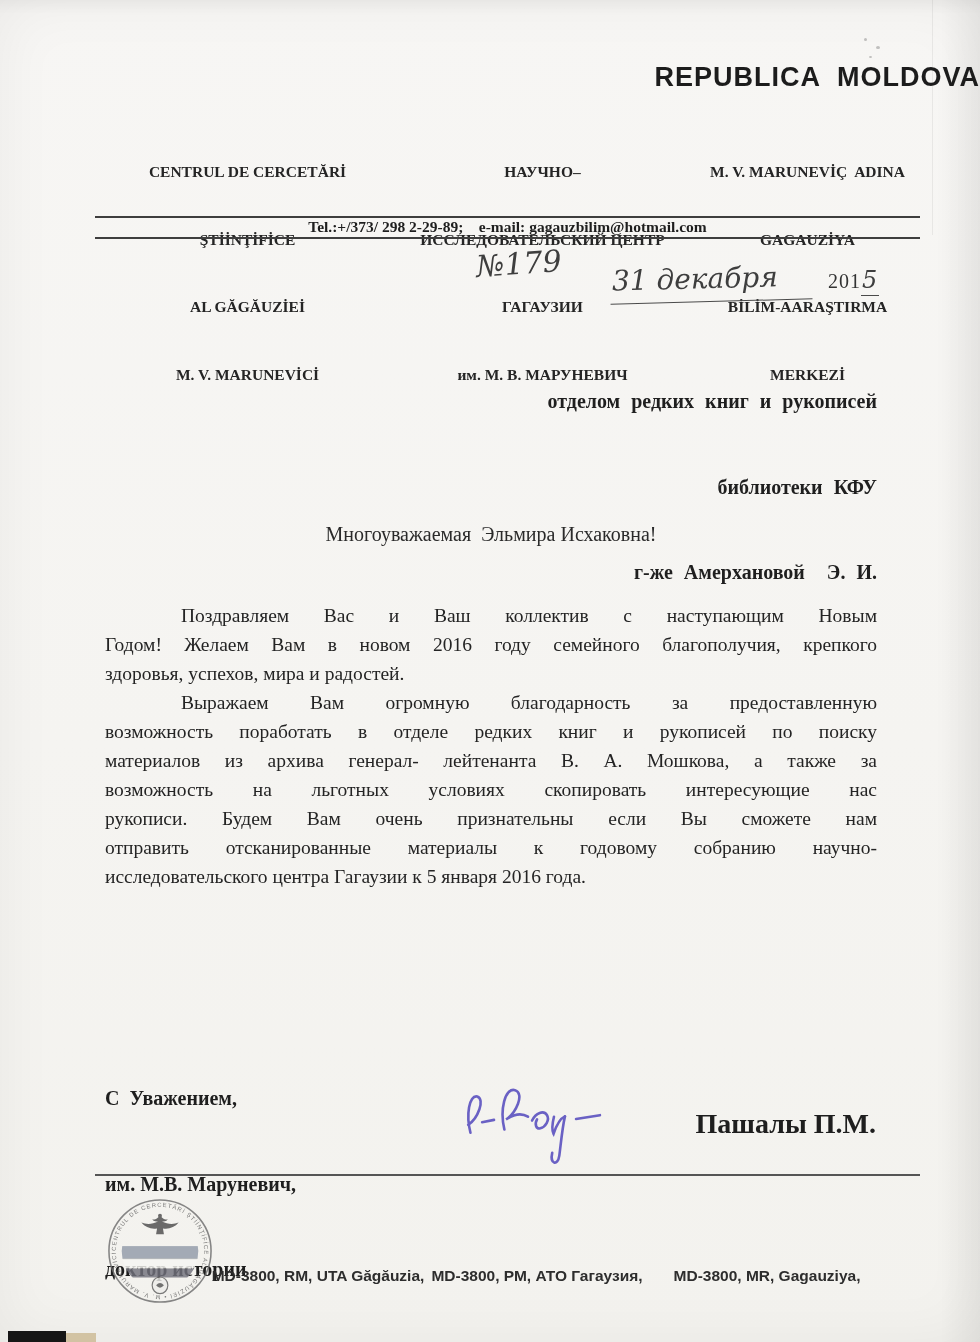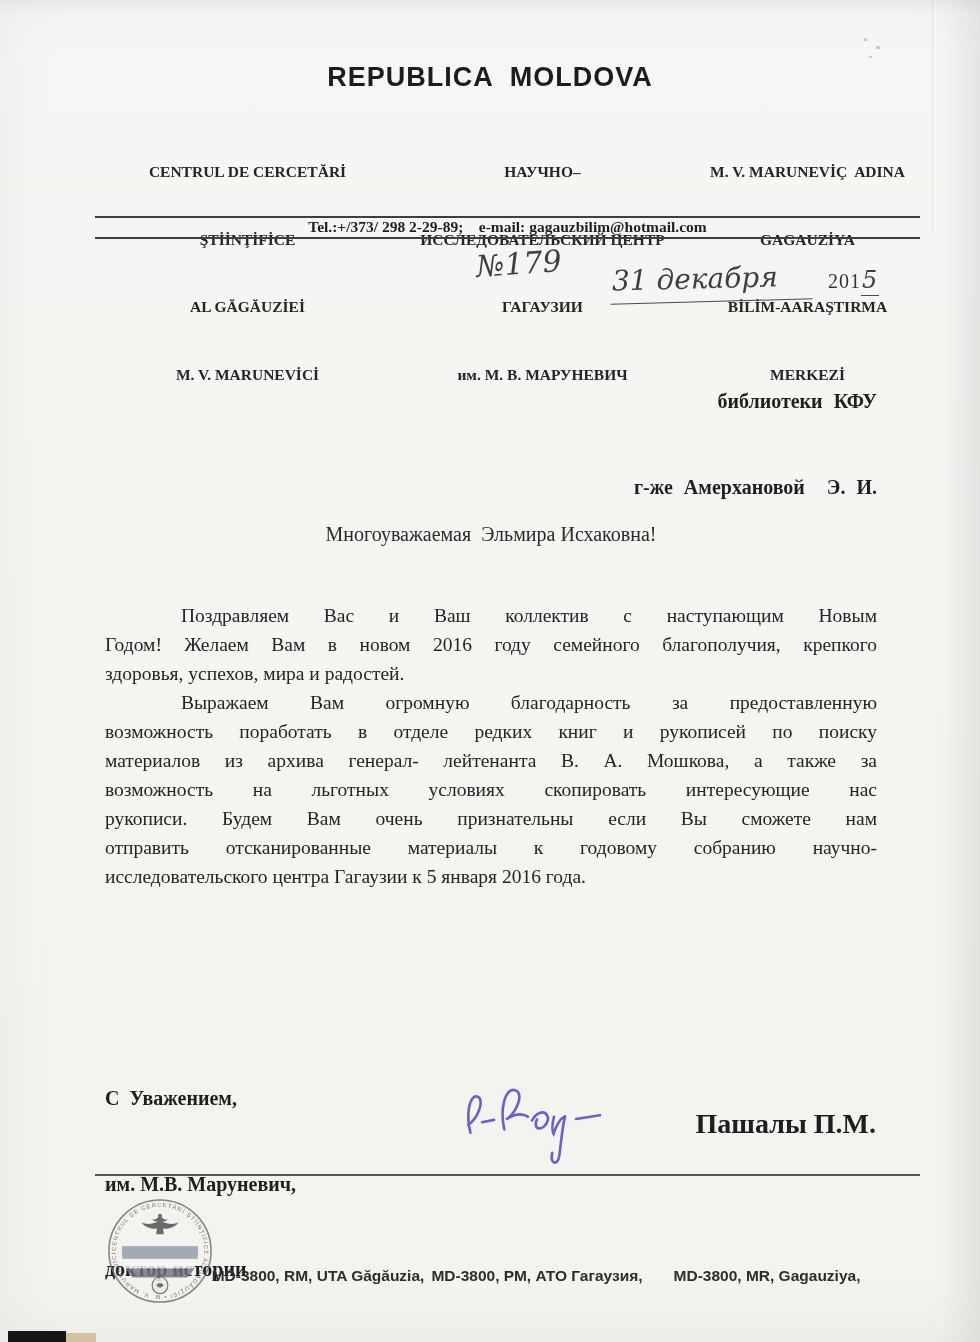--- a/index.html
+++ b/index.html
@@ -15,21 +15,21 @@
   }
   .edge-right{position:absolute;top:0;right:0;width:40px;height:100%;
     background:linear-gradient(90deg,rgba(0,0,0,0) 0%,rgba(0,0,0,0.05) 100%);}
   .edge-top{position:absolute;top:0;left:0;width:100%;height:14px;
     background:linear-gradient(180deg,rgba(0,0,0,0.04),rgba(0,0,0,0));}
   .crease{position:absolute;top:0;left:932px;width:1px;height:235px;background:rgba(0,0,0,0.06);}
   .speck{position:absolute;border-radius:50%;background:rgba(90,90,90,0.35);}
 
   .title{
     position:absolute;top:62px;left:0;width:100%;
-    text-align:center;
+    text-align:right;
     font-family:"Liberation Sans", sans-serif;
     font-weight:bold;font-size:27px;letter-spacing:1px;
     color:#1c1c1c;white-space:pre-wrap;
   }
   .hdr-col{
     position:absolute;top:116px;
     font-family:Liberation Serif, serif;
     font-weight:bold;font-size:15.5px;line-height:22.5px;
     text-align:center;color:#252525;white-space:pre-wrap;
   }
@@ -134,20 +134,21 @@
   <div class="contact">Tel.:+/373/ 298 2-29-89;    e-mail: gagauzbilim@hotmail.com</div>
   <div class="rule rule-bottom"></div>
 
   <div class="ref-number hand"><span>№</span><span>179</span></div>
 
   <div class="ref-date">
     <span class="hand date-main">31 декабря</span><span class="year-typed">201</span><span class="hand year-hand">5</span>
   </div>
 
   <div class="recipient">
+    <div>отделом редких книг и рукописей</div>
     <div>библиотеки КФУ</div>
     <div>г-же Амерхановой  Э. И.</div>
   </div>
 
   <div class="salutation">Многоуважаемая  Эльмира Исхаковна!</div>
 
   <div class="body-block">
     <div class="jline jline-first">Поздравляем Вас и Ваш коллектив с наступающим Новым</div>
     <div class="jline">Годом! Желаем Вам в новом 2016 году семейного благополучия, крепкого</div>
     <div class="jline jline-last">здоровья, успехов, мира и радостей.</div>

